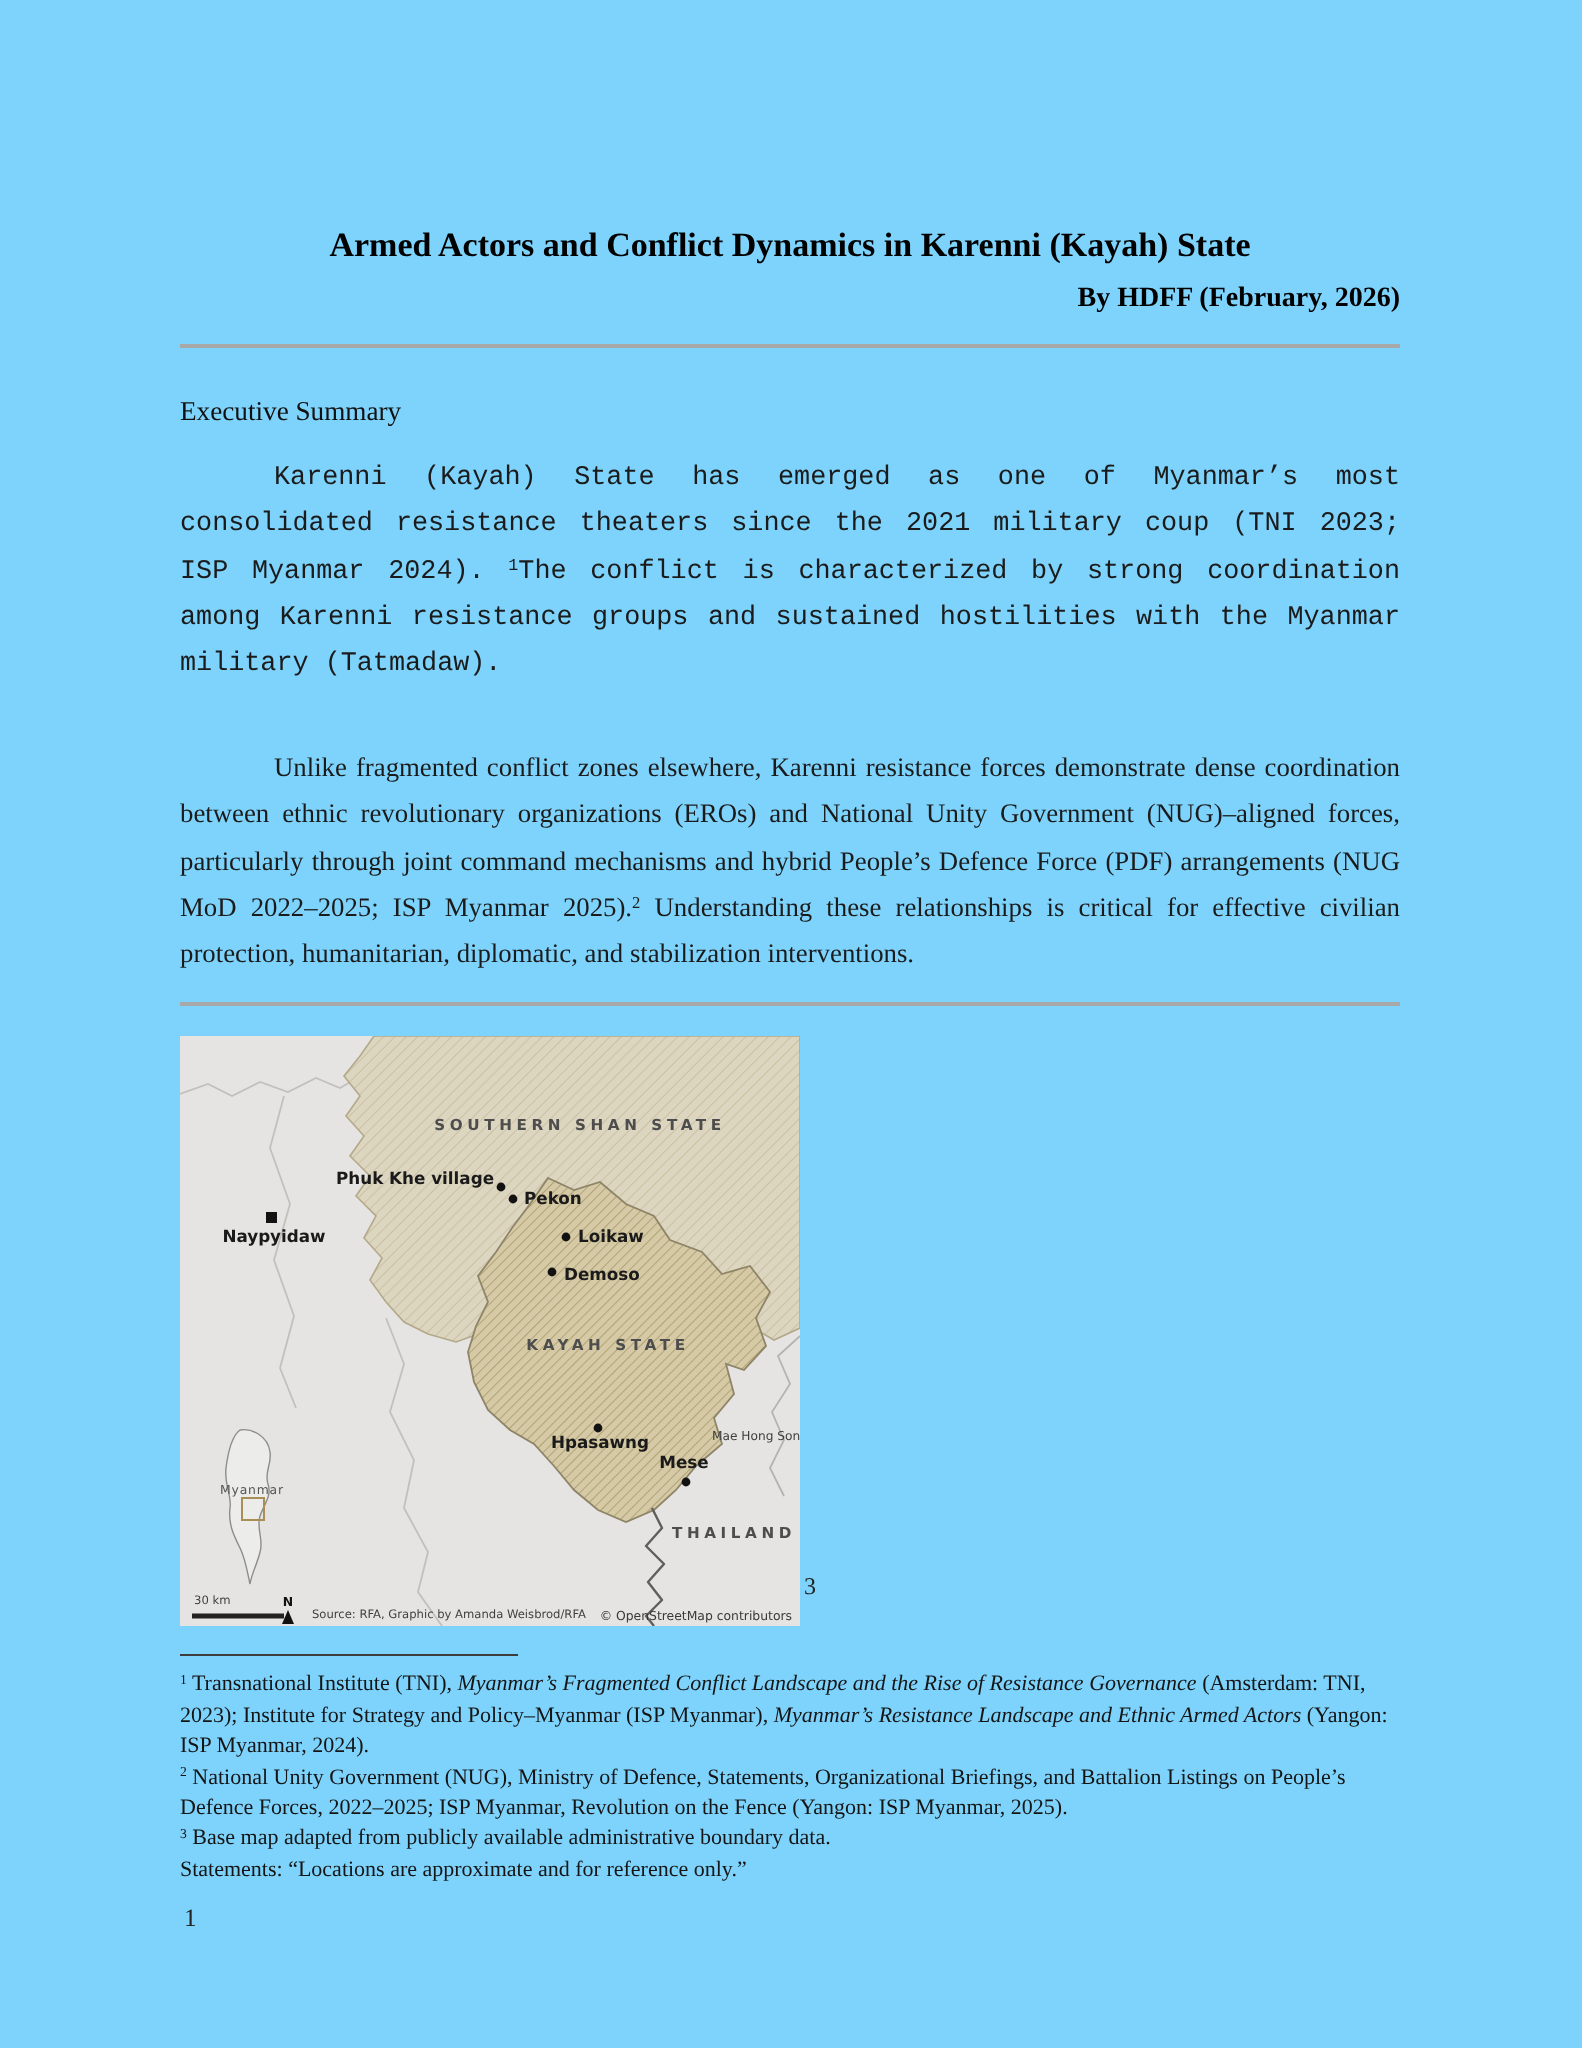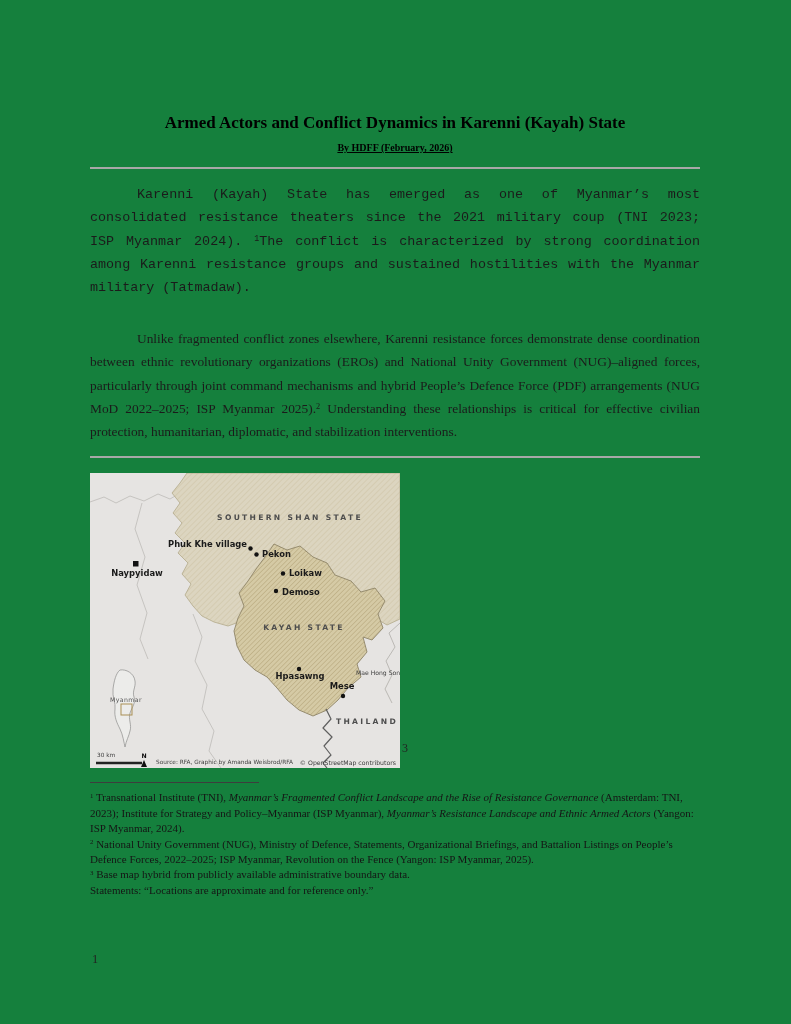--- a/index.html
+++ b/index.html
@@ -1,27 +1,27 @@
 <!DOCTYPE html>
 <html><head>
 <meta charset="utf-8">
 <style>
   * { box-sizing: border-box; }
   html,body { margin:0; padding:0; background:#ffffff; }
   .page {
     position: relative;
     width: 791px; height: 1024px;
-    background: #15803d;
+    background: #7dd3fc;
     padding: 112px 91px 0 90px;
     font-family: "Liberation Serif", serif;
     color: #1b1b1b;
     overflow: hidden;
   }
   .title { margin:0; font-size:17px; line-height:1.25; text-align:center; font-weight:bold; color:#000; }
-  .byline { margin:9px 0 0; font-size:10px; text-align:center; font-weight:bold; color:#000;text-decoration:underline; }
+  .byline { margin:9px 0 0; font-size:14px; text-align:right; font-weight:bold; color:#000; }
   hr.rule { border:none; border-top:2px solid #a8a8a8; height:0; margin:14px 0 0; }
   hr.rule2 { margin:13px 0 0; }
   .sec-heading { margin:24px 0 0; font-size:13.6px; color:#111; }
   .body { font-size:13.4px; line-height:23.2px; text-align:justify; text-indent:47px; margin:0; }
   .body.p1 { margin-top:14px;font-family:Liberation Mono, monospace; }
   .body.p2 { margin-top:28px; }
   .map-heading { margin:8px 0 0; font-size:13.6px; color:#111; }
   .map-wrap { position:relative; margin:15px 0 0; width:296px; height:295px; }
   .map-fn { position:absolute; left:312px; top:268px; font-size:12px; color:#222; }
   sup { font-size:0.62em; line-height:0; position:relative; top:-0.48em; vertical-align:baseline; }
@@ -45,20 +45,21 @@
 </head>
 <body>
 
 <div class="page">
 
   <h1 class="title">Armed Actors and Conflict Dynamics in Karenni (Kayah) State</h1>
   <h2 class="byline">By HDFF (February, 2026)</h2>
 
   <hr class="rule">
 
+  <p class="sec-heading">Executive Summary</p>
 
   <p class="body p1"><span>Karenni (Kayah) State has emerged as one of Myanmar’s most consolidated resistance theaters since the 2021 military coup (TNI 2023; ISP Myanmar 2024). </span><sup>1</sup><span>The conflict is characterized by strong coordination among Karenni resistance groups and sustained hostilities with the Myanmar military (Tatmadaw).</span></p>
   <p class="body p2"><span>Unlike fragmented conflict zones elsewhere, Karenni resistance forces demonstrate dense coordination between ethnic revolutionary organizations (EROs) and National Unity Government (NUG)–aligned forces, particularly through joint command mechanisms and hybrid People’s Defence Force (PDF) arrangements (NUG MoD 2022–2025; ISP Myanmar 2025).</span><sup>2</sup><span> Understanding these relationships is critical for effective civilian protection, humanitarian, diplomatic, and stabilization interventions.</span></p>
 
   <hr class="rule rule2">
 
 
   <div class="map-wrap">
     <svg class="map" width="310" height="295" viewBox="0 0 310 295">
       <defs>
@@ -136,19 +137,19 @@
       <text class="m-tiny" x="66" y="291">Source: RFA, Graphic by Amanda Weisbrod/RFA</text>
       <text class="m-tiny2" x="306" y="292" text-anchor="end">© OpenStreetMap contributors</text>
     </svg>
     <span class="map-fn">3</span>
   </div>
 
   <div class="footnotes">
     <div class="fn-rule"></div>
     <p class="fn"><sup>1</sup><span> Transnational Institute (TNI), </span><span class="it">Myanmar’s Fragmented Conflict Landscape and the Rise of Resistance Governance</span><span> (Amsterdam: TNI, 2023); Institute for Strategy and Policy–Myanmar (ISP Myanmar), </span><span class="it">Myanmar’s Resistance Landscape and Ethnic Armed Actors</span><span> (Yangon: ISP Myanmar, 2024).</span></p>
     <p class="fn"><sup>2</sup><span> National Unity Government (NUG), Ministry of Defence, Statements, Organizational Briefings, and Battalion Listings on People’s Defence Forces, 2022–2025; ISP Myanmar, Revolution on the Fence (Yangon: ISP Myanmar, 2025).</span></p>
-    <p class="fn"><sup>3</sup><span> Base map hybrid from publicly available administrative boundary data.</span></p>
+    <p class="fn"><sup>3</sup><span> Base map adapted from publicly available administrative boundary data.</span></p>
     <p class="fn">Statements: “Locations are approximate and for reference only.”</p>
   </div>
 
   <div class="page-number">1</div>
 
 </div>
 
 </body></html>

